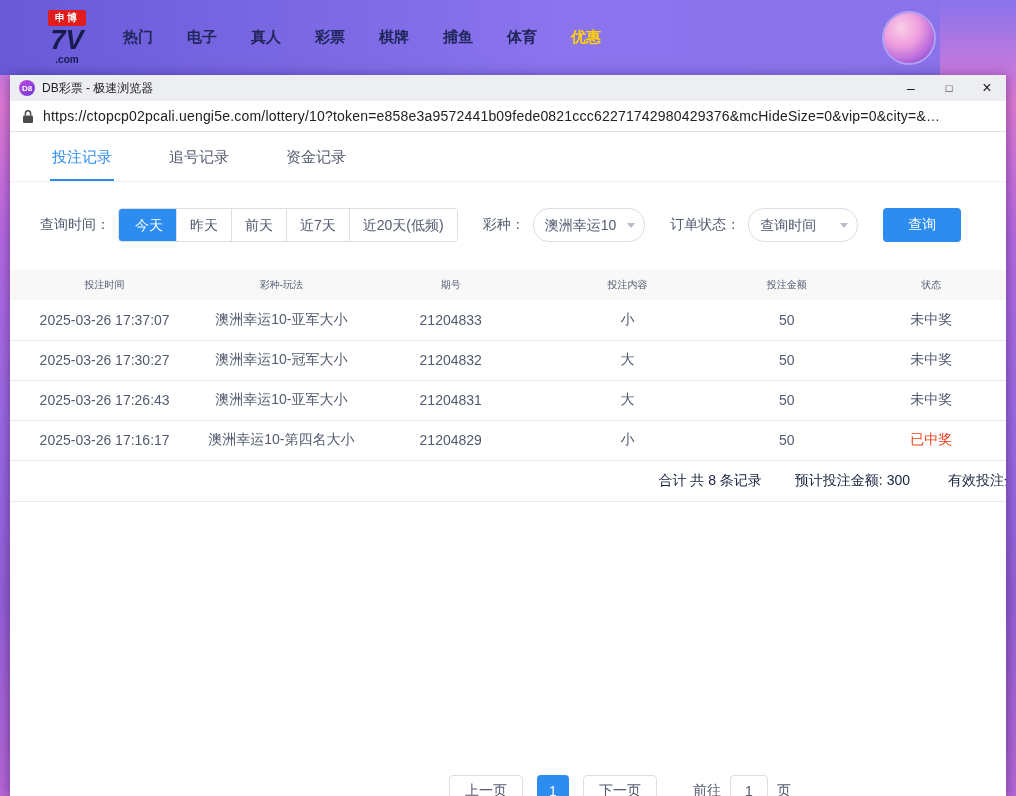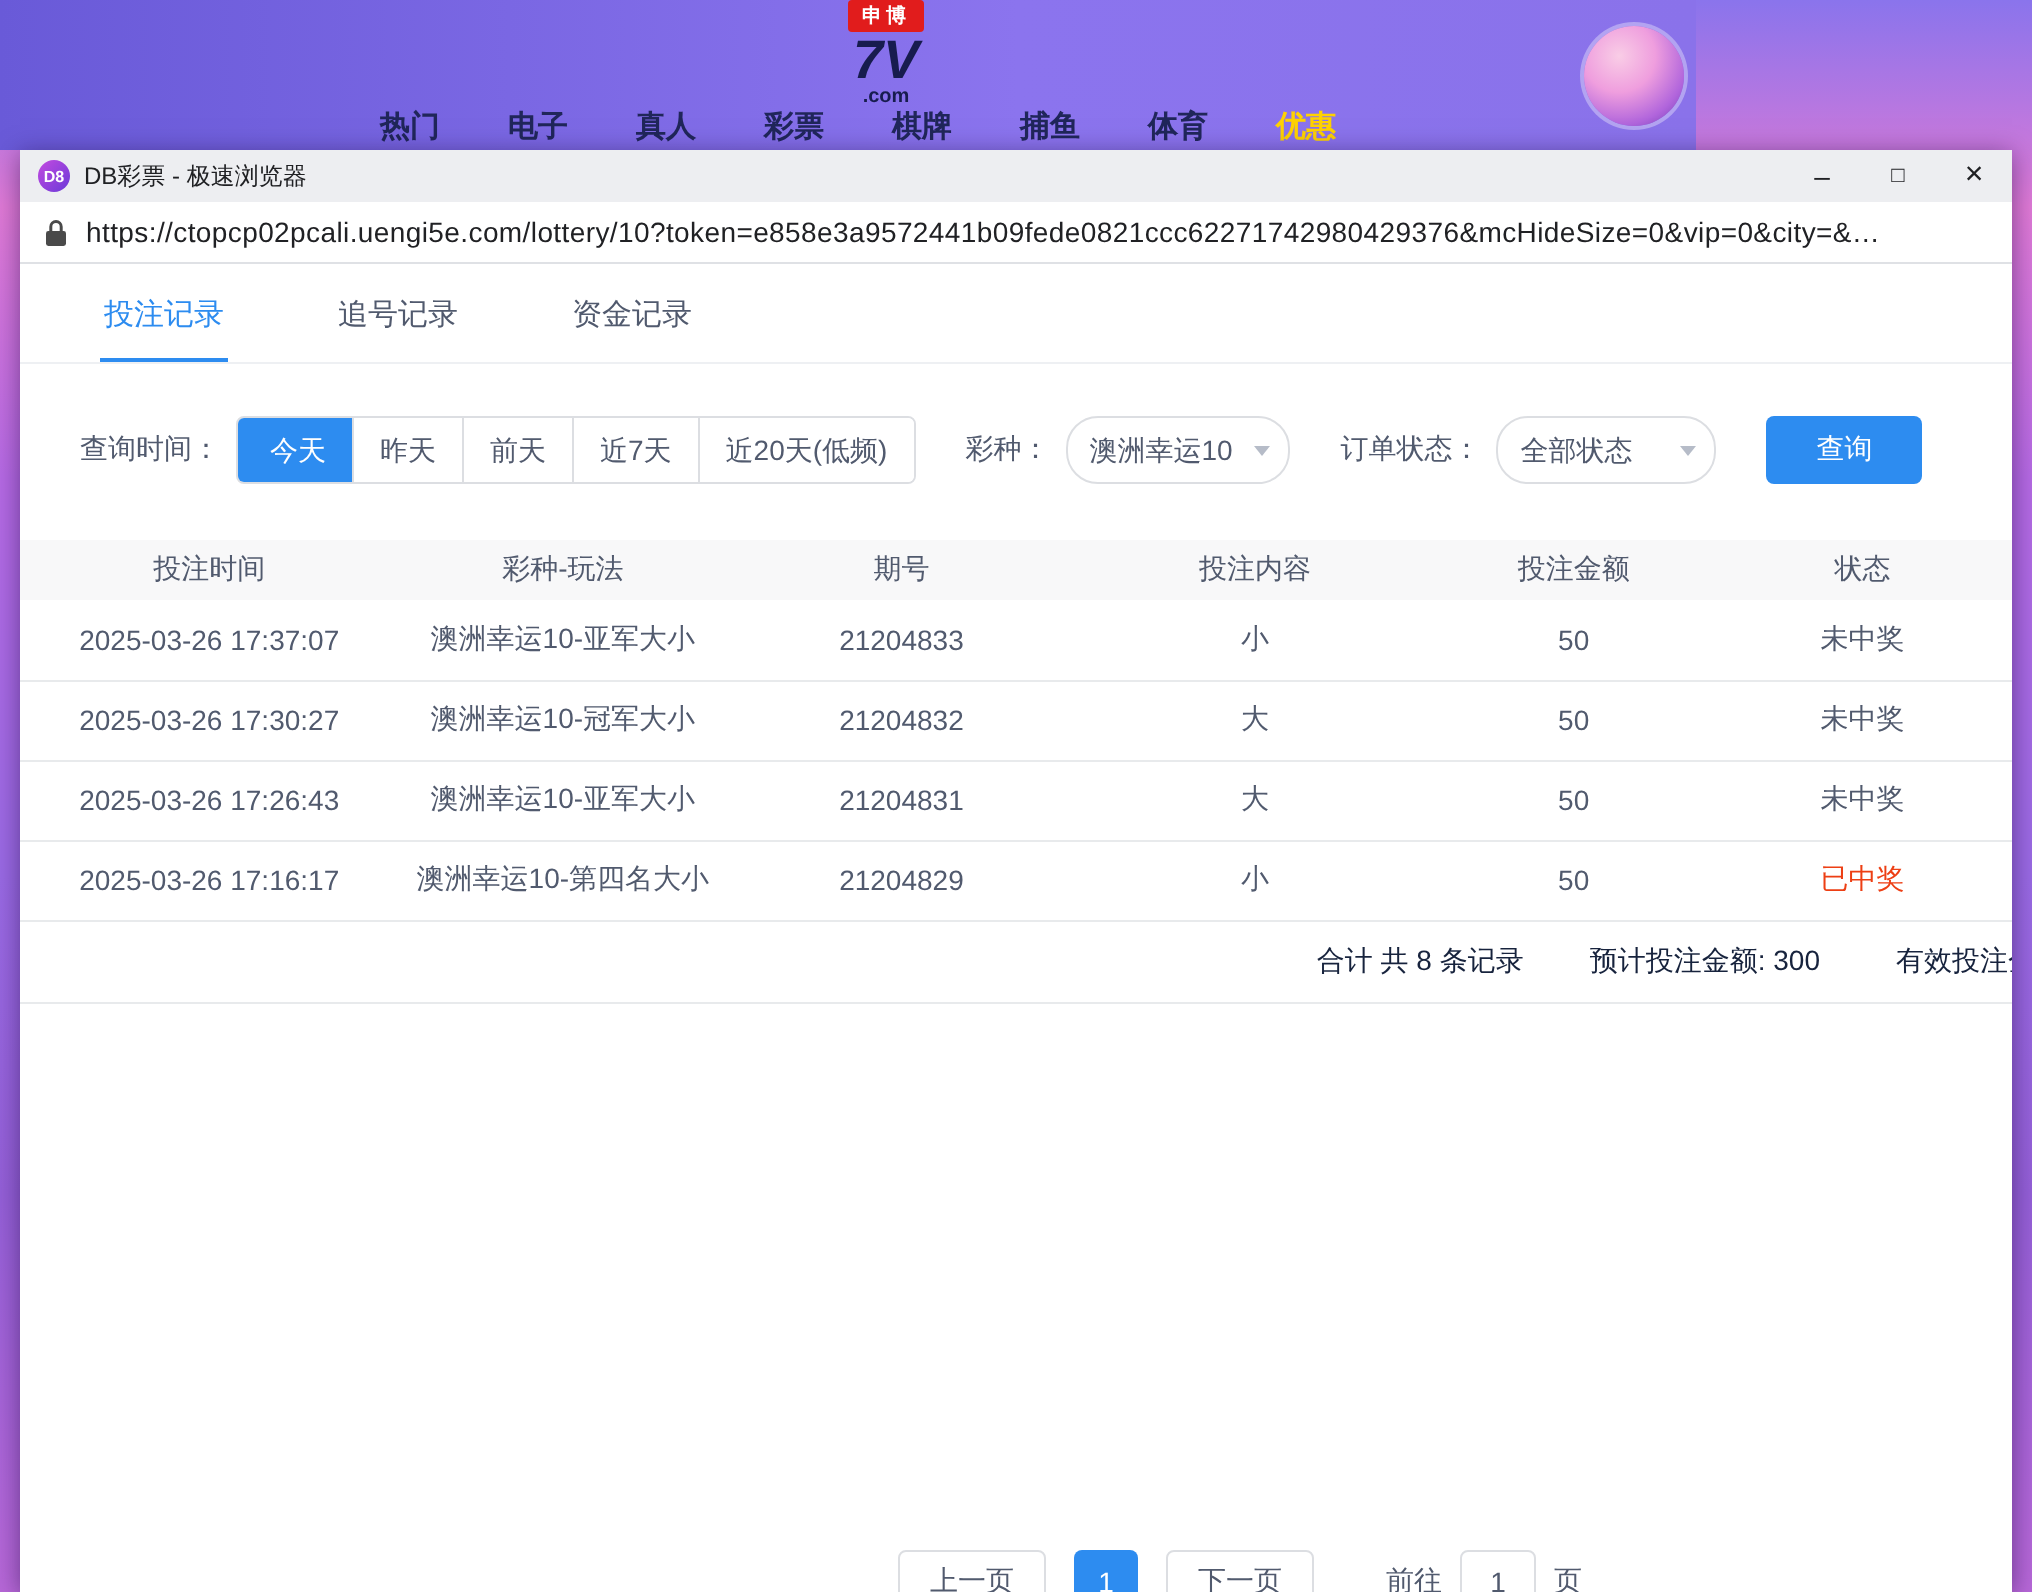--- a/index.html
+++ b/index.html
@@ -5,23 +5,23 @@
   * { box-sizing: border-box; margin: 0; padding: 0; }
   html, body { width: 1016px; height: 796px; overflow: hidden; }
   body {
     font-family: "Liberation Sans", "DejaVu Sans", sans-serif;
     background: linear-gradient(180deg, #8a74ec 0%, #e07ad6 13%, #b66ae4 30%, #9a6ae4 55%, #9560d8 75%, #b868d8 100%);
     position: relative;
   }
 
   
   .navbar {
-    position: absolute; top: 0; left: 0; width: 848px; height: 75px;
+    position: absolute; top: 0; left: 0; width: 940px; height: 75px;
     background: linear-gradient(90deg, #695ad8 0%, #8b74ee 60%, #8a72ea 100%);
-    display: flex; align-items: center; flex-direction: column;
+    display: flex; align-items: center;
   }
   .logo { margin-left: 38px; display: flex; flex-direction: column; align-items: center; width: 58px; cursor: pointer; }
   .logo-badge { background: #e11c1c; color: #fff; font-size: 10px; font-weight: 700; padding: 1px 7px; border-radius: 2px; letter-spacing: 2px; white-space: nowrap; }
   .logo-brand { font-size: 27px; font-weight: 900; font-style: italic; color: #171c4e; line-height: 1.05; }
   .logo-suffix { font-size: 10px; font-weight: 700; color: #171c4e; line-height: 1; }
   .nav-items { display: flex; margin-left: 10px; }
   .nav-item { margin: 0 17px; font-size: 15px; font-weight: 700; color: #20265a; cursor: pointer; white-space: nowrap; }
   .nav-item.highlight { color: var(--gold, #ffd200); }
   .avatar {
     position: absolute; right: 6px; top: 13px; width: 50px; height: 50px; border-radius: 50%;
@@ -66,21 +66,21 @@
   .bg-item { padding: 7px 13px; font-size: 14px; color: #515a6e; background: #fff; border-left: 1px solid #dcdee2; cursor: pointer; white-space: nowrap; line-height: 18px; }
   .bg-item:first-child { border-left: none; padding-left: 16px; }
   .bg-item.active { background: var(--accent, #2d8cf0); color: #fff; }
   .ml25 { margin-left: 25px; }
   .select { position: relative; margin-left: 8px; border: 1px solid #dcdee2; border-radius: 16px; background: #fff; padding: 7px 28px 7px 11px; font-size: 14px; color: #515a6e; cursor: pointer; min-width: 110px; line-height: 18px; }
   .caret { position: absolute; right: 9px; top: 50%; margin-top: -2px; width: 0; height: 0; border-left: 4px solid transparent; border-right: 4px solid transparent; border-top: 5px solid #b6bcc8; }
   .search-btn { margin-left: 25px; background: var(--accent, #2d8cf0); color: #fff; border: none; border-radius: 4px; height: 34px; padding: 0 25px; font-size: 14px; cursor: pointer; font-family: inherit; }
 
   
   .bet-table { width: 100%; border-collapse: collapse; margin-top: 28px; table-layout: fixed; }
-  .bet-table th { background: #f8f8f9; height: 30px; font-weight: 400; font-size: 14px; color: #515a6e; text-align: center; }
+  .bet-table th { background: #f8f8f9; height: 30px; font-weight: 400; font-size: 10px; color: #515a6e; text-align: center; }
   .bet-table td { height: 40px; text-align: center; font-size: 14px; color: #515a6e; border-bottom: 1px solid #e8eaec; }
   td.status-won { color: var(--red, #ed3f14); }
 
   
   .summary { display: flex; justify-content: flex-end; align-items: center; height: 41px; border-bottom: 1px solid #e8eaec; font-size: 14px; color: #17233d; white-space: nowrap; }
   .summary span { flex: 0 0 auto; }
   .summary .s2 { margin-left: 33px; }
   .summary .s3 { margin-left: 38px; margin-right: -26px; }
 
   
@@ -153,21 +153,21 @@
         </div>
 
       <span class="filter-label ml25">彩种：</span>
       <div class="select">
         <span>澳洲幸运10</span>
         <span class="caret"></span>
       </div>
 
       <span class="filter-label ml25">订单状态：</span>
       <div class="select">
-        <span>全部状态</span>
+        <span>查询时间</span>
         <span class="caret"></span>
       </div>
 
       <button class="search-btn">查询</button>
     </div>
 
     <table class="bet-table">
       <colgroup>
         <col style="width:19%">
           <col style="width:16.5%">

